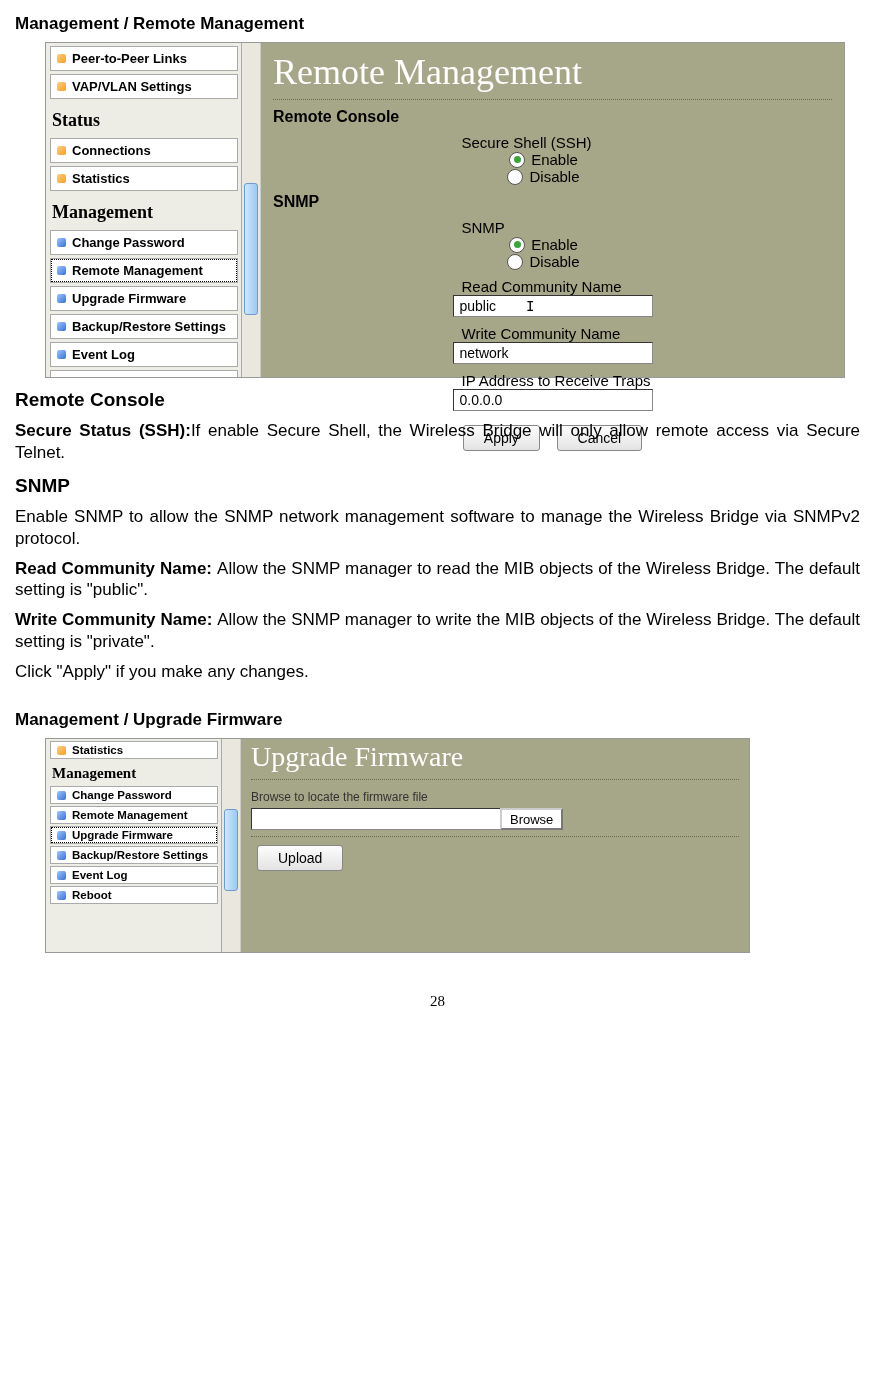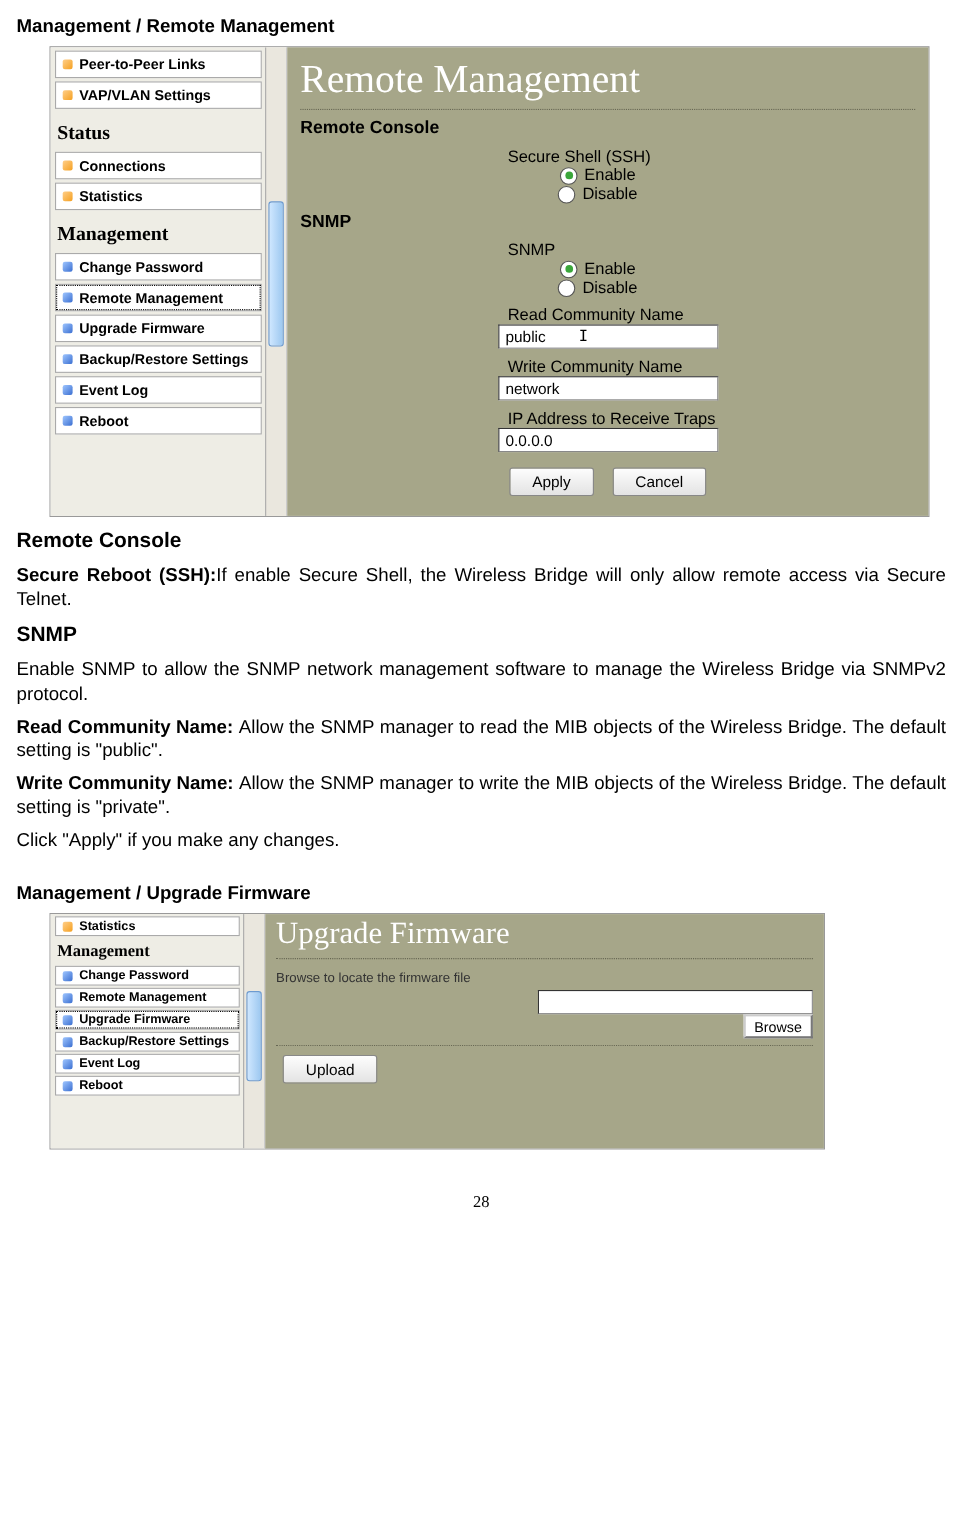--- a/index.html
+++ b/index.html
@@ -14,21 +14,21 @@
     font-family: Arial, sans-serif;
     font-weight: bold;
     font-size: 17px;
     margin: 4px 0 8px 0;
   }
   .screenshot1 {
     display: flex;
     border: 1px solid #999;
     margin: 6px 0 10px 30px;
     width: 800px;
-    height: 428px;
+    height: 336px;
     box-sizing: border-box;
   }
   .sidebar1 {
     width: 215px;
     background: #eeede5;
     border-right: 1px solid #ccc;
     box-sizing: border-box;
     position: relative;
     overflow: hidden;
   }
@@ -209,23 +209,22 @@
     font-size: 28px;
     margin: 0 0 4px 0;
   }
   .browse-label {
     font-size: 12px;
     color: #333;
     margin-top: 10px;
   }
   .file-row {
     display: flex;
-    align-items: flex-end;
+    align-items: flex-start;
     margin: 4px 0 4px 0;
-    flex-direction: column;
   }
   .file-input {
     background: #fff;
     border: 1px inset #888;
     width: 250px;
     height: 22px;
     box-sizing: border-box;
   }
   .browse-btn {
     background: #fff;
@@ -355,21 +354,21 @@
 
     <div class="btn-row">
       <span class="btn">Apply</span>
       <span class="btn">Cancel</span>
     </div>
   </div>
 </div>
 
 <div class="doc-text">
   <p class="h">Remote Console</p>
-  <p><b>Secure Reboot (SSH):</b><span>If enable Secure Shell, the Wireless Bridge will only allow remote access via Secure Telnet.</span></p>
+  <p><b>Secure Status (SSH):</b><span>If enable Secure Shell, the Wireless Bridge will only allow remote access via Secure Telnet.</span></p>
   <p class="h">SNMP</p>
   <p>Enable SNMP to allow the SNMP network management software to manage the Wireless Bridge via SNMPv2 protocol.</p>
   <p><b>Read Community Name: </b><span>Allow the SNMP manager to read the MIB objects of the Wireless Bridge. The default setting is "public".</span></p>
   <p><b>Write Community Name: </b><span>Allow the SNMP manager to write the MIB objects of the Wireless Bridge. The default setting is "private".</span></p>
   <p>Click "Apply" if you make any changes.</p>
 </div>
 
 <div class="section-title" style="margin-top:28px">Management / Upgrade Firmware</div>
 
 <div class="screenshot2">

